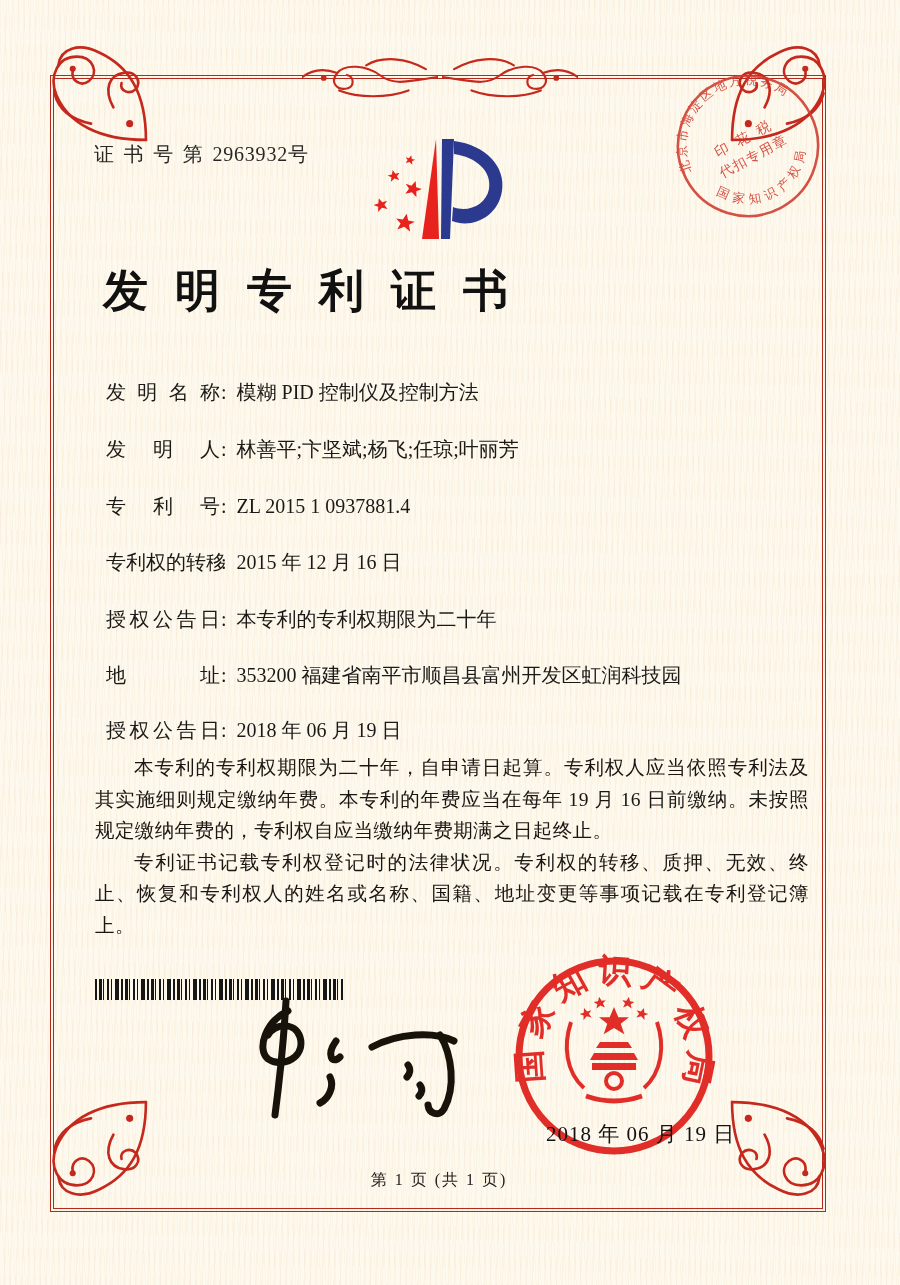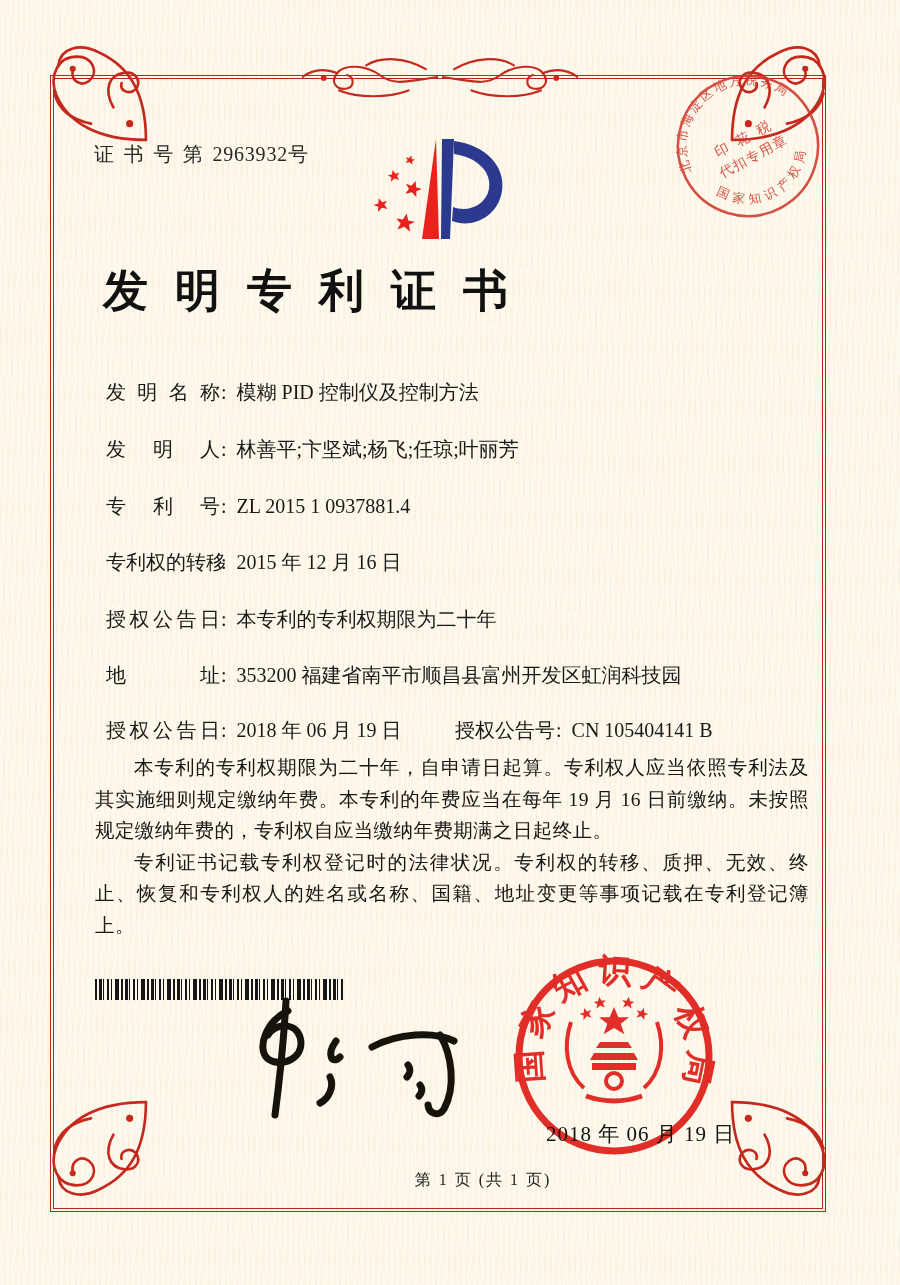--- a/index.html
+++ b/index.html
@@ -31,21 +31,21 @@
     background:repeating-linear-gradient(90deg,
       #161616 0 2px, rgba(0,0,0,0) 2px 4px,
       #161616 4px 7px, rgba(0,0,0,0) 7px 8px,
       #161616 8px 9px, rgba(0,0,0,0) 9px 12px,
       #161616 12px 14px, rgba(0,0,0,0) 14px 16px,
       #161616 16px 17px, rgba(0,0,0,0) 17px 20px,
       #161616 20px 24px, rgba(0,0,0,0) 24px 26px);
   }
   .signer{position:absolute;left:110px;top:1036px;font-size:22px;line-height:44px;letter-spacing:3px;color:#201d19;}
   .seal-date{position:absolute;left:546px;top:1120px;font-size:21px;letter-spacing:1px;color:#141210;}
-  .footer{position:absolute;left:52px;top:1170px;width:774px;text-align:center;font-size:16px;letter-spacing:2px;color:#242220;padding-left:44px;}
+  .footer{position:absolute;left:52px;top:1170px;width:774px;text-align:center;font-size:16px;letter-spacing:2px;color:#242220;}
   .tax-seal{position:absolute;left:672px;top:70px;transform:rotate(-28deg);opacity:.88;}
   .main-seal{position:absolute;left:508px;top:950px;opacity:.93;}
   svg text{font-family:"Liberation Serif","DejaVu Serif",serif;}
 </style>
 </head>
 <body>
 
 <div class="page">
 
   <svg width="0" height="0" style="position:absolute">
@@ -156,23 +156,20 @@
   </div>
   <div class="row" style="top:605px">
     <span class="flabel">授权公告日</span><span class="colon">:</span><span>本专利的专利权期限为二十年</span>
   </div>
   <div class="row" style="top:661px">
     <span class="flabel">地址</span><span class="colon">:</span><span>353200 福建省南平市顺昌县富州开发区虹润科技园</span>
   </div>
 
   <div class="row" style="top:716px">
     <span class="flabel">授权公告日</span><span class="colon">:</span><span>2018 年 06 月 19 日</span>
-    <span class="g2">
-      <span>授权公告号</span><span class="colon">:</span><span>CN 105404141 B</span>
-    </span>
   </div>
 
   <div class="body-text">
     <p>本专利的专利权期限为二十年，自申请日起算。专利权人应当依照专利法及其实施细则规定缴纳年费。本专利的年费应当在每年 19 月 16 日前缴纳。未按照规定缴纳年费的，专利权自应当缴纳年费期满之日起终止。</p>
     <p>专利证书记载专利权登记时的法律状况。专利权的转移、质押、无效、终止、恢复和专利权人的姓名或名称、国籍、地址变更等事项记载在专利登记簿上。</p>
   </div>
 
   <div class="barcode"></div>
 
 

